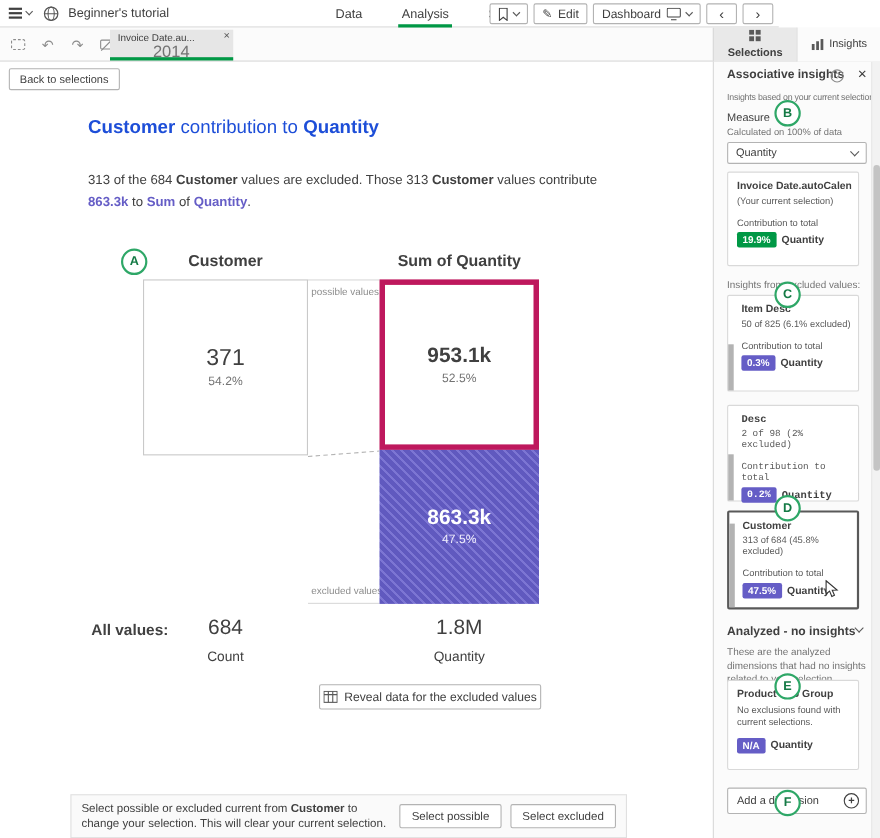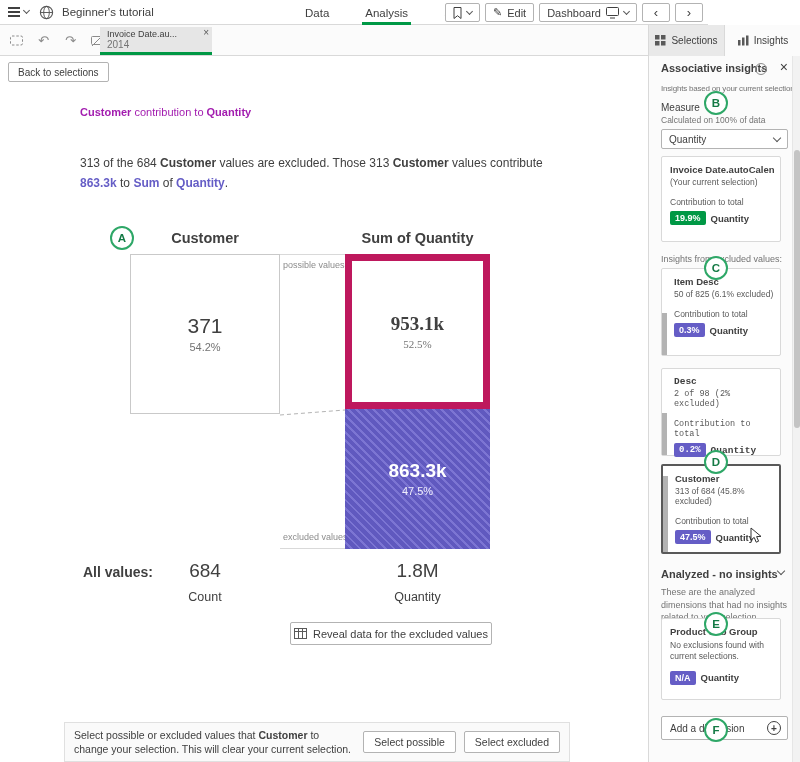--- a/index.html
+++ b/index.html
@@ -23,50 +23,50 @@
   .tb-right { position:absolute; right:5px; top:3px; display:flex; gap:5px; align-items:center; }
   .tb-btn { height:19px; display:flex; align-items:center; gap:5px; padding:0 7px; font-size:11px; }
   .tb-btn.sq { width:28px; justify-content:center; padding:0; font-size:13px; }
 
   
   .selbar { position:absolute; left:0; top:25px; width:800px; height:31px; background:#fbfbfb; border-bottom:1px solid #d9d9d9; z-index:4; }
   .selicons { position:absolute; left:5px; top:4px; display:flex; gap:4px; }
   .selicon-btn { width:23px; height:23px; border:none; background:none; display:flex; align-items:center; justify-content:center; color:#8c8c8c; font-size:13px; }
   .chip { position:absolute; left:100px; top:2px; width:112px; height:28px; background:#e6e6e6; border-bottom:3px solid #009845; padding:2px 14px 2px 7px; cursor:pointer; }
   .chip-title { font-size:9px; color:#404040; white-space:nowrap; overflow:hidden; }
-  .chip-value { font-size:10px; color:#737373; }
+  .chip-value { font-size:15px; color:#737373;margin-left:32px; }
   .chip-close { position:absolute; right:3px; top:1px; font-size:10px; color:#595959; cursor:pointer; line-height:1; }
   .panel-tabs { position:absolute; right:0; top:0; width:152px; height:31px; display:flex; }
   .ptab { flex:1; display:flex; align-items:center; justify-content:center; gap:5px; font-size:10px; color:#404040; border-left:1px solid #d9d9d9; cursor:pointer; background:#fbfbfb; }
-  .ptab.active { background:#e9e9e9; font-weight:normal; }
+  .ptab.active { background:#e9e9e9; font-weight:bold;flex-direction:column; }
 
   
   .main { position:absolute; left:0; top:56px; width:648px; height:706px; background:#fff; }
   .back-btn { position:absolute; left:8px; top:6px; height:20px; font-size:10px; padding:0 9px; }
-  .page-title { position:absolute; left:80px; top:50px; font-size:11px; font-weight:normal; color:#a21caf; }
+  .page-title { position:absolute; left:80px; top:50px; font-size:17px; font-weight:normal; color:#1d4ed8; }
   .page-title .b { font-weight:bold; }
   .desc { position:absolute; left:80px; top:98px; width:495px; font-size:12px; line-height:1.65; color:#404040; }
   .desc .b { font-weight:bold; }
   .desc .v { font-weight:bold; color:#655dc6; }
 
   .chart { position:absolute; left:130px; top:168px; width:360px; height:395px; }
   .col-header { position:absolute; top:6px; font-size:14.5px; font-weight:bold; text-align:center; }
   .col-header.lft { left:0; width:150px; }
   .col-header.rgt { left:215px; width:145px; }
   .chart-body { position:absolute; left:0; top:30px; width:360px; height:295px; }
   .bar { position:absolute; top:0; bottom:0; cursor:pointer; }
   .bar-customer { left:0; width:150px; }
   .bar-quantity { left:215px; width:145px; }
   .seg { position:absolute; left:0; right:0; display:flex; flex-direction:column; align-items:center; justify-content:center; gap:3px; }
   .seg .sv { font-size:21px; color:#404040; }
   .seg .sp { font-size:11px; color:#737373; }
   .cust-poss { top:0; height:54.2%; background:#fff; border:1px solid #c9c9c9; }
   .cust-excl { top:54.2%; height:45.8%; background:#b3b3b3; }
   .cust-excl .sv, .cust-excl .sp { color:#fff; }
-  .quant-poss { top:0; height:52.5%; background:#fff; border:7px solid #be185d;font-family:Liberation Serif, serif; }
+  .quant-poss { top:0; height:52.5%; background:#fff; border:5px solid #be185d; }
   .quant-poss .sv { font-size:19px; font-weight:bold; }
   .quant-excl { top:52.5%; height:47.5%; background:repeating-linear-gradient(45deg,#6059bf 0 4px,#7c75d3 4px 6px); }
   .quant-excl .sv { color:#fff; font-size:19px; font-weight:bold; }
   .quant-excl .sp { color:#efedfb; }
   .mid { position:absolute; left:150px; width:65px; top:0; bottom:0; border-top:1px solid #d9d9d9; border-bottom:1px solid #d9d9d9; }
   .mid-label { position:absolute; left:3px; font-size:9px; color:#8c8c8c; white-space:nowrap; }
   .lbl-poss { top:5px; }
   .lbl-excl { bottom:6px; }
   .mid-line { position:absolute; left:0; top:0; }
   .total { position:absolute; top:336px; text-align:center; }
@@ -287,21 +287,21 @@
           <rect x="0.5" y="0.5" width="12" height="10" fill="none" stroke="#595959"></rect>
           <line x1="0.5" y1="3.5" x2="12.5" y2="3.5" stroke="#595959"></line>
           <line x1="4.5" y1="0.5" x2="4.5" y2="10.5" stroke="#595959"></line>
           <line x1="8.5" y1="0.5" x2="8.5" y2="10.5" stroke="#595959"></line>
         </svg>
       </span>
     <span>Reveal data for the excluded values</span>
   </button>
 
   <div class="mfooter">
-    <div class="mfooter-text"><span>Select possible or excluded values that </span><span class="b">Customer</span><span> to change your selection. This will clear your current selection.</span></div>
+    <div class="mfooter-text"><span>Select possible or excluded current from </span><span class="b">Customer</span><span> to change your selection. This will clear your current selection.</span></div>
     <button class="mfooter-btn">Select possible</button>
     <button class="mfooter-btn">Select excluded</button>
   </div>
 </main>
 
 <aside class="panel">
   <div class="pn-title">Associative insights</div>
   <span class="help-ic">?</span>
   <span class="close-ic">×</span>
   <div class="pn-sub">Insights based on your current selections:</div>

